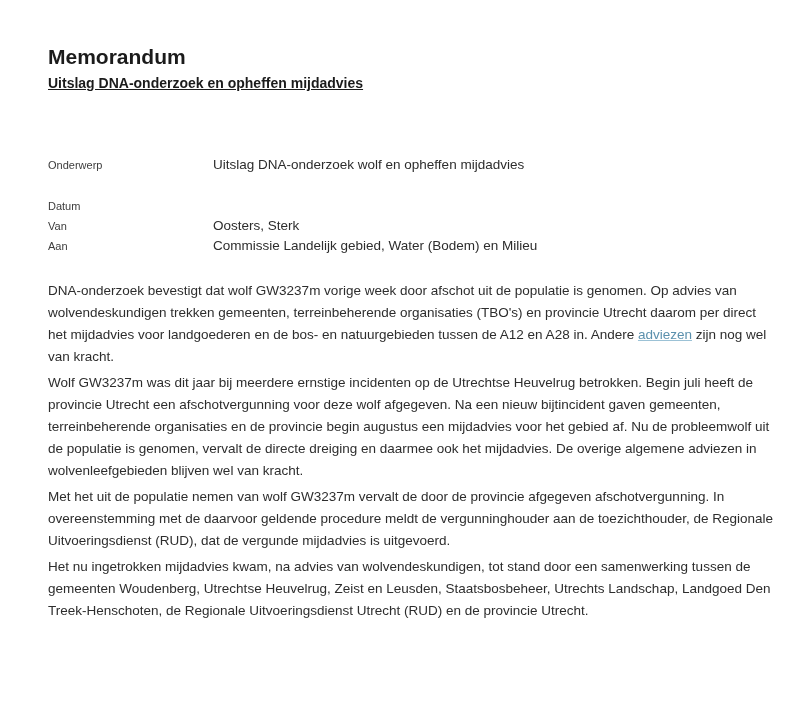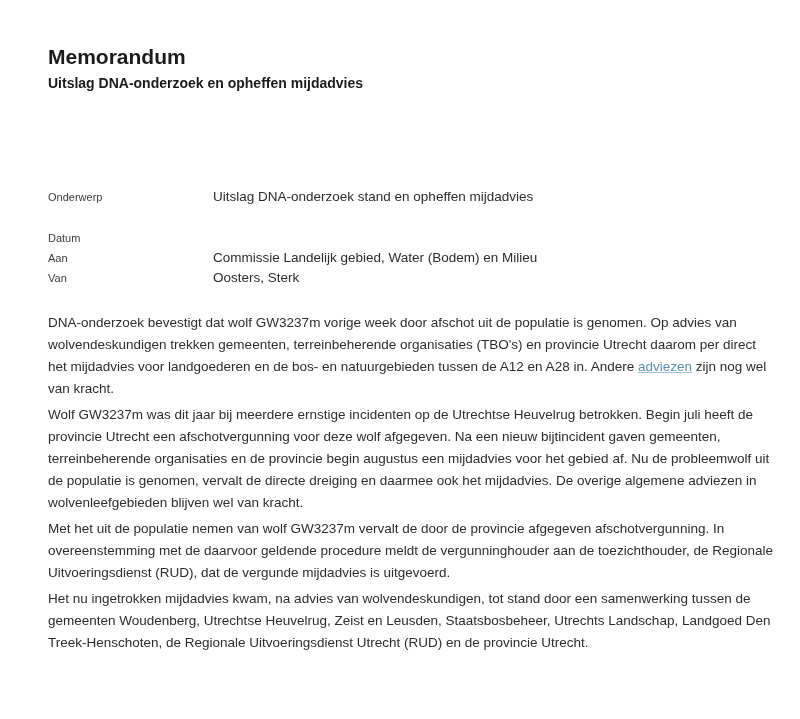--- a/index.html
+++ b/index.html
@@ -27,23 +27,24 @@
     line-height: 26px;
     font-weight: 700;
     color: #1b1b1b;
   }
   .doc-subtitle {
     margin: 3px 0 0 0;
     font-size: 14px;
     line-height: 20px;
     font-weight: 700;
     color: #1b1b1b;
+    text-decoration: underline;
   }
   .meta {
-    margin-top: 94px;
+    margin-top: 62px;
     font-size: 13.5px;
   }
   .meta-row {
     display: flex;
     align-items: flex-start;
     line-height: 20px;
   }
   .meta-row.spaced {
     margin-top: 21px;
   }
@@ -79,35 +80,35 @@
 <div class="page">
 
   <h1 class="doc-title">Memorandum</h1>
 
   <h2 class="doc-subtitle">Uitslag DNA-onderzoek en opheffen mijdadvies</h2>
 
   <div class="meta">
 
     <div class="meta-row">
       <div class="meta-label">Onderwerp</div>
-      <div class="meta-value">Uitslag DNA-onderzoek stand en opheffen mijdadvies</div>
+      <div class="meta-value">Uitslag DNA-onderzoek wolf en opheffen mijdadvies</div>
     </div>
 
     <div class="meta-row spaced">
       <div class="meta-label">Datum</div>
     </div>
 
     <div class="meta-row">
-      <div class="meta-label">Aan</div>
-      <div class="meta-value">Commissie Landelijk gebied, Water (Bodem) en Milieu</div>
+      <div class="meta-label">Van</div>
+      <div class="meta-value">Oosters, Sterk</div>
     </div>
 
     <div class="meta-row">
-      <div class="meta-label">Van</div>
-      <div class="meta-value">Oosters, Sterk</div>
+      <div class="meta-label">Aan</div>
+      <div class="meta-value">Commissie Landelijk gebied, Water (Bodem) en Milieu</div>
     </div>
 
   </div>
 
   <div class="body-text">
 
     <p><span>DNA-onderzoek bevestigt dat wolf GW3237m vorige week door afschot uit de populatie is genomen. Op advies van wolvendeskundigen trekken gemeenten, terreinbeherende organisaties (TBO's) en provincie Utrecht daarom per direct het mijdadvies voor landgoederen en de bos- en natuurgebieden tussen de A12 en A28 in. Andere </span><a class="inline-link">adviezen</a><span> zijn nog wel van kracht.</span></p>
 
     <p>Wolf GW3237m was dit jaar bij meerdere ernstige incidenten op de Utrechtse Heuvelrug betrokken. Begin juli heeft de provincie Utrecht een afschotvergunning voor deze wolf afgegeven. Na een nieuw bijtincident gaven gemeenten, terreinbeherende organisaties en de provincie begin augustus een mijdadvies voor het gebied af. Nu de probleemwolf uit de populatie is genomen, vervalt de directe dreiging en daarmee ook het mijdadvies. De overige algemene adviezen in wolvenleefgebieden blijven wel van kracht.</p>
 

